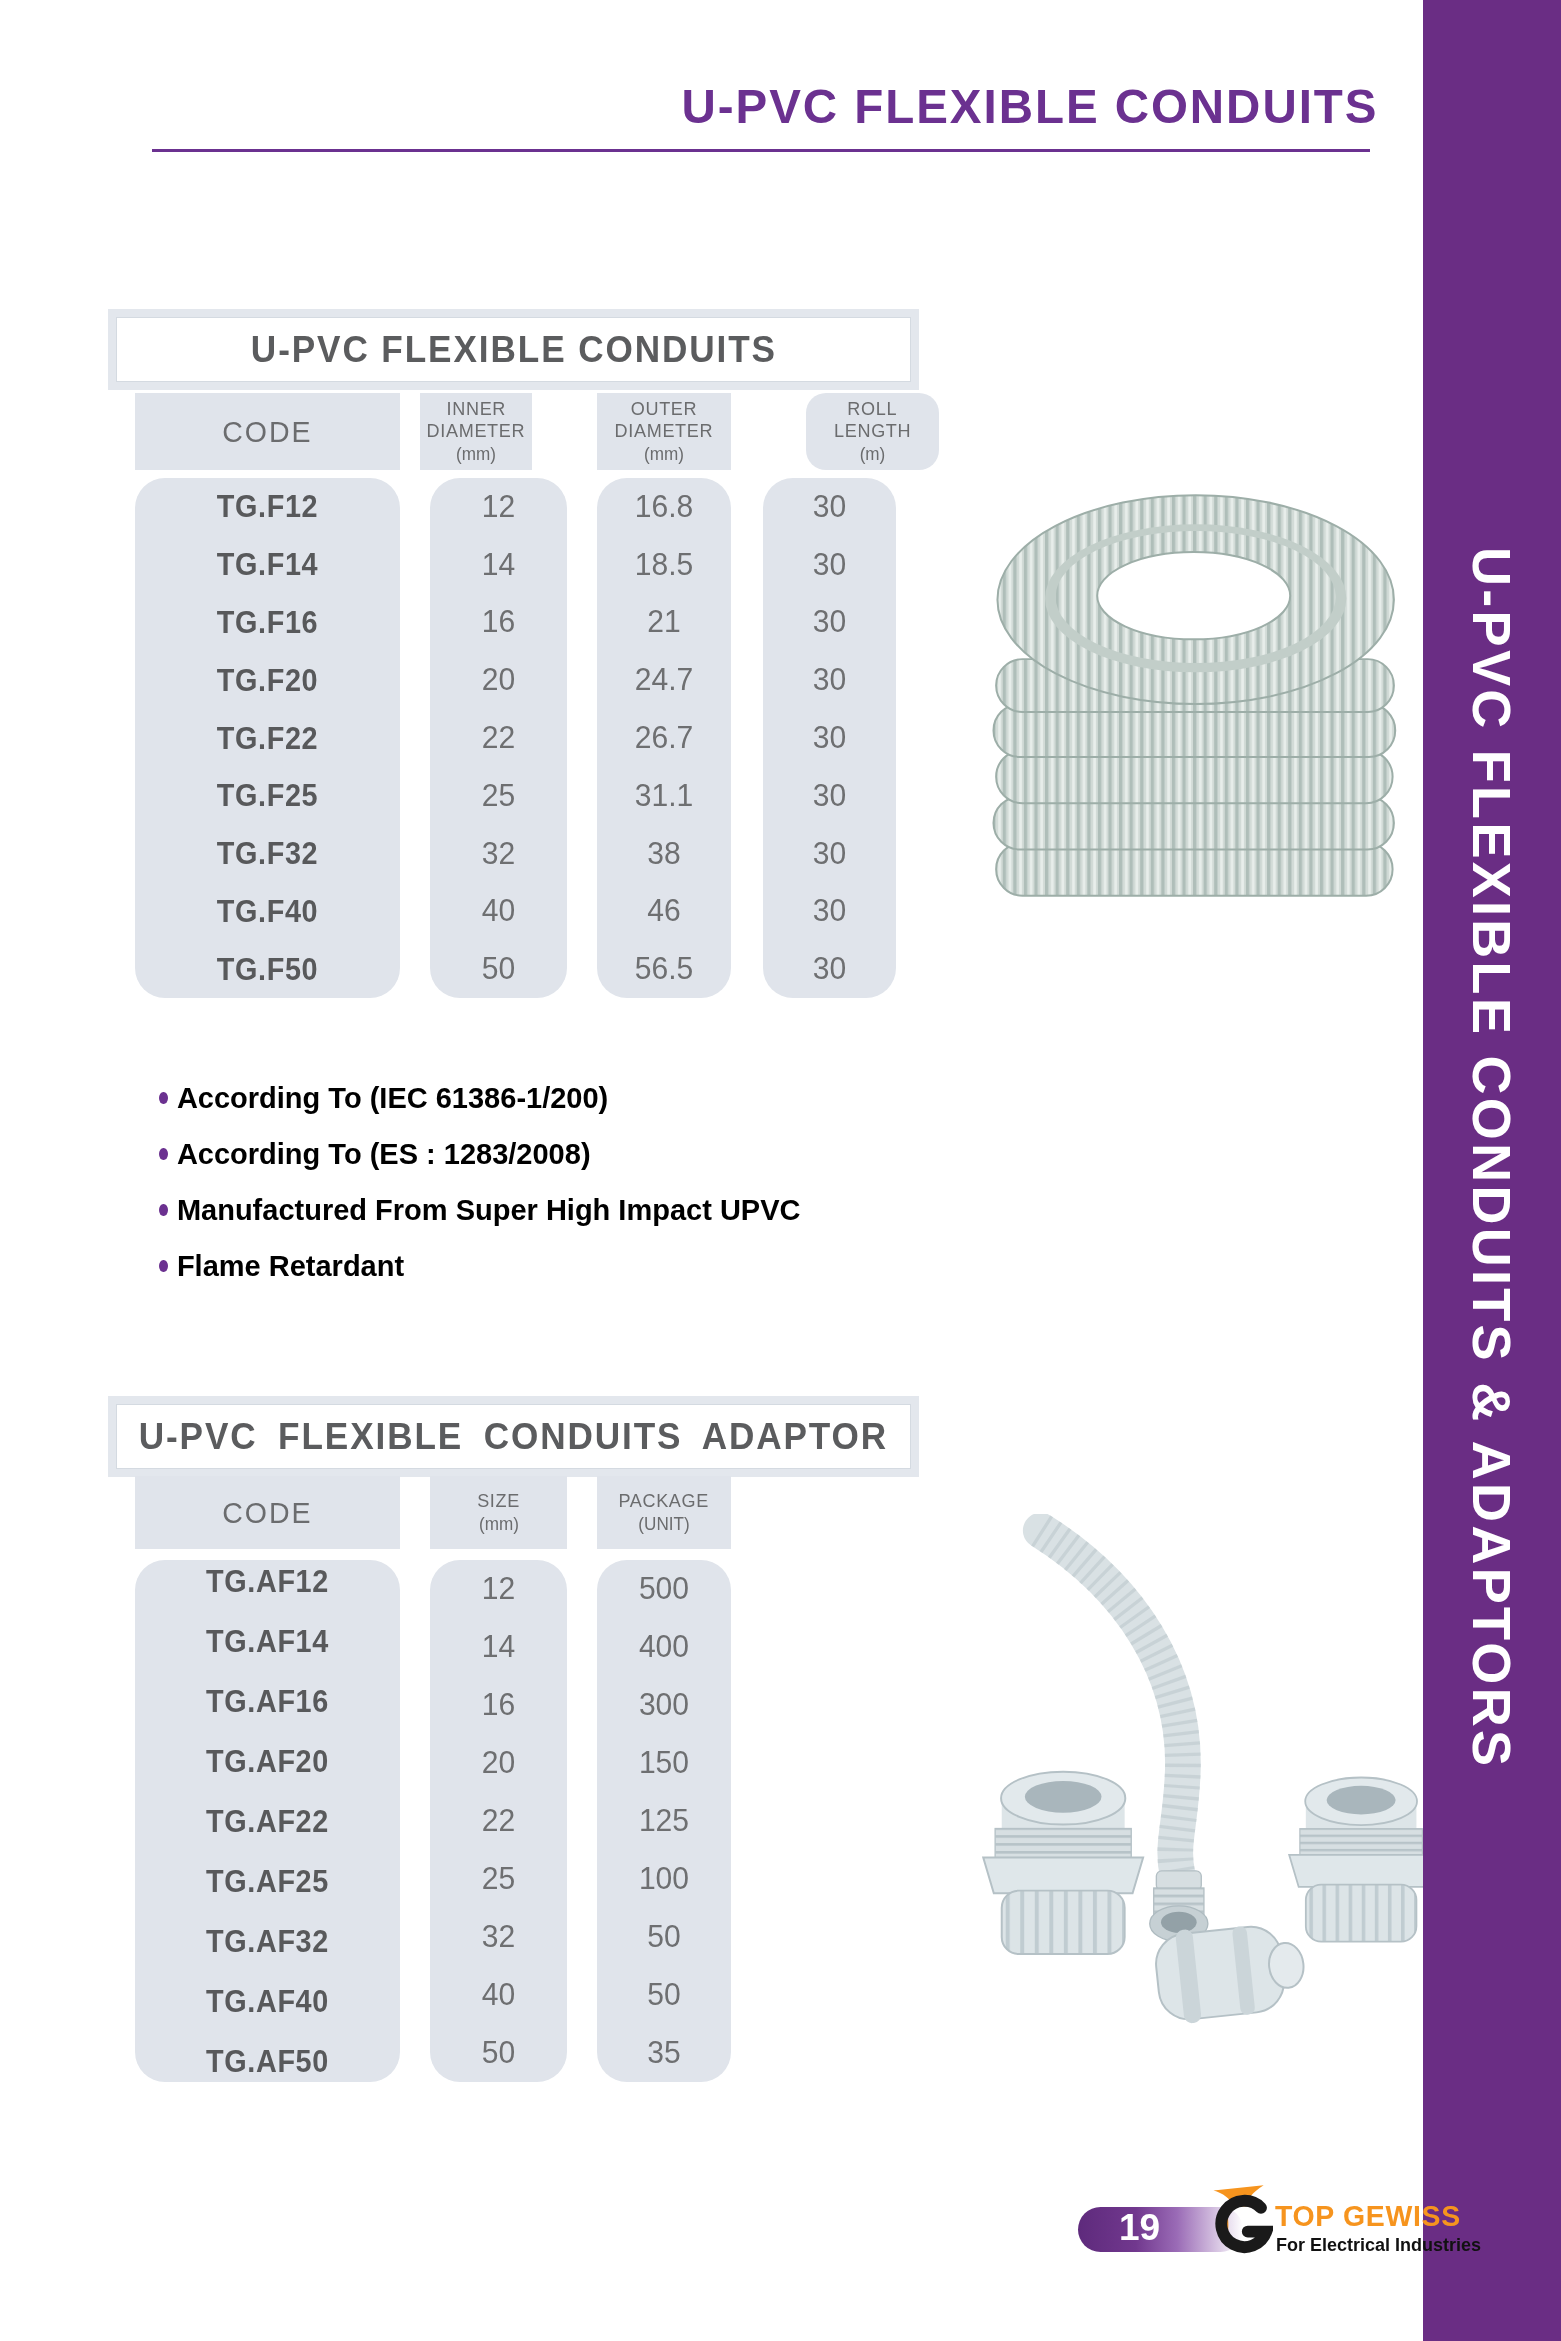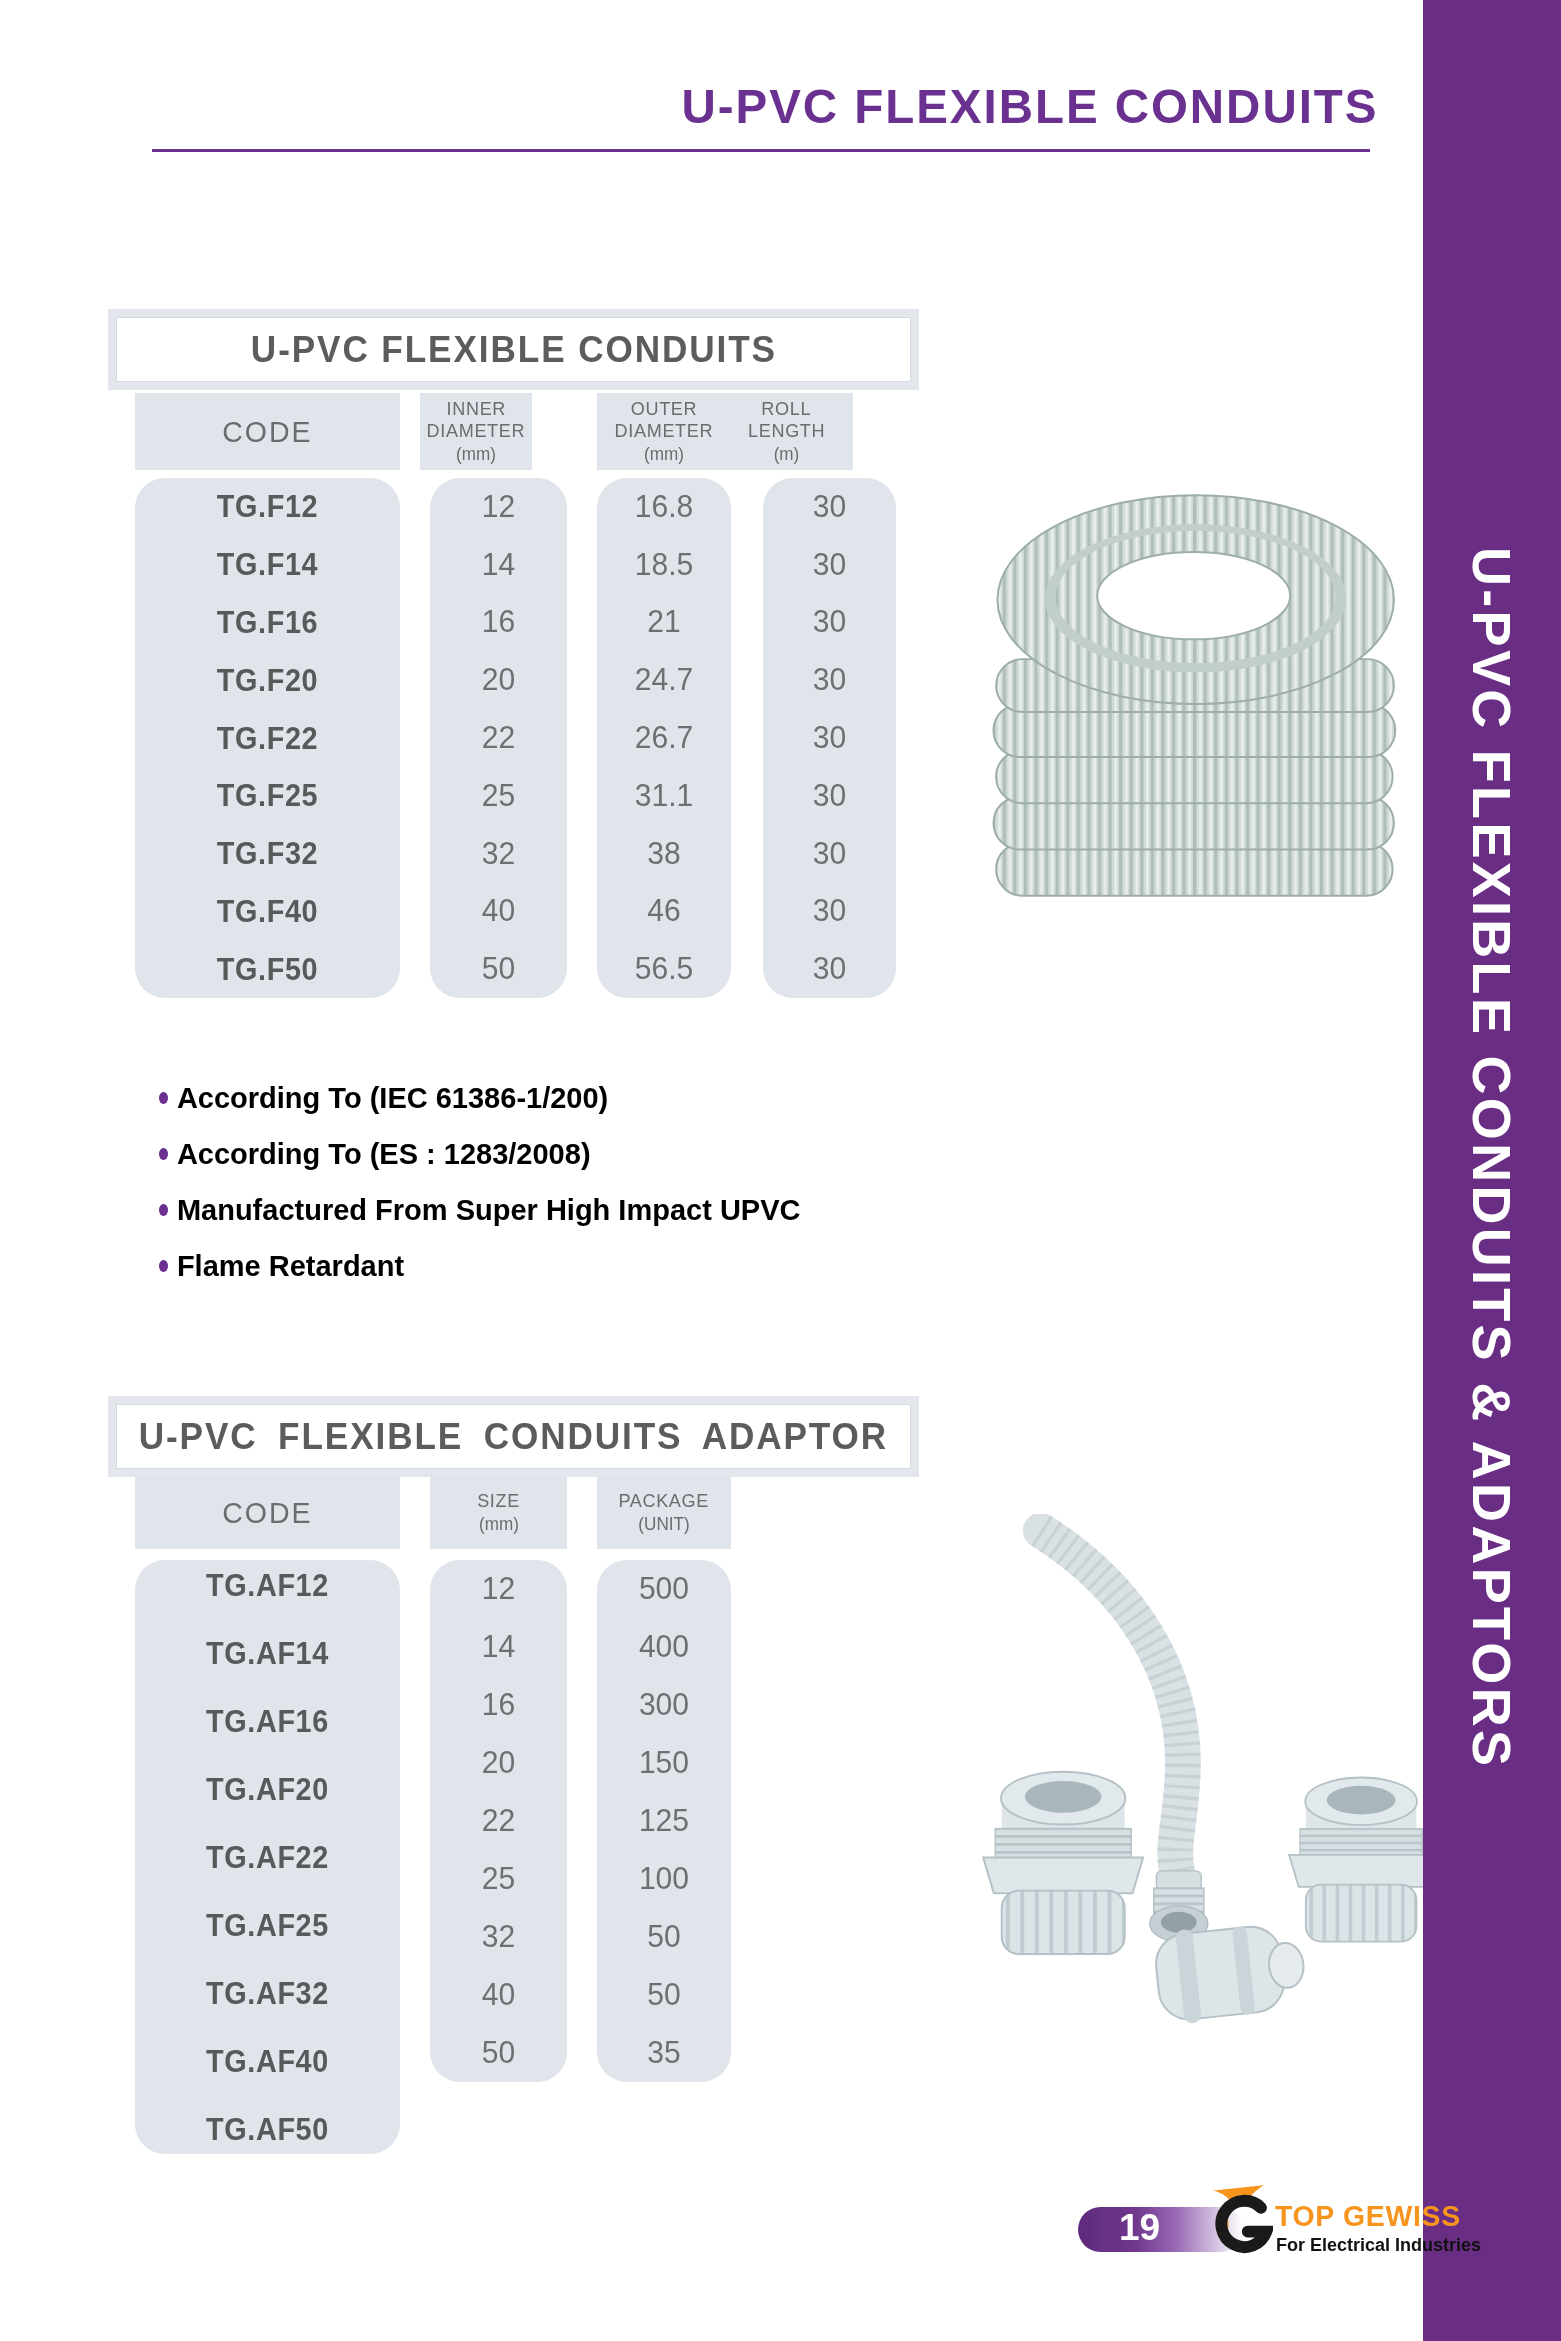--- a/index.html
+++ b/index.html
@@ -111,21 +111,21 @@
   <div class="col-head" style="left:420px;top:393px;width:112px;height:77px;">
     <div class="small">INNER</div>
     <div class="small">DIAMETER</div>
     <div class="unit">(mm)</div>
   </div>
   <div class="col-head" style="left:597px;top:393px;width:134px;height:77px;">
     <div class="small">OUTER</div>
     <div class="small">DIAMETER</div>
     <div class="unit">(mm)</div>
   </div>
-  <div class="col-head" style="left:720px;top:393px;width:133px;height:77px;">
+  <div class="col-head" style="left:806px;top:393px;width:133px;height:77px;border-radius:20px;">
     <div class="small">ROLL</div>
     <div class="small">LENGTH</div>
     <div class="unit">(m)</div>
   </div>
 
   <div class="col-body codes" style="left:135px;top:478px;width:265px;height:520px;">
     <div class="cell">TG.F12</div>
     <div class="cell">TG.F14</div>
     <div class="cell">TG.F16</div>
     <div class="cell">TG.F20</div>
@@ -199,21 +199,21 @@
   </div>
   <div class="col-head" style="left:430px;top:1476px;width:137px;height:73px;">
     <div class="small">SIZE</div>
     <div class="unit">(mm)</div>
   </div>
   <div class="col-head" style="left:597px;top:1476px;width:134px;height:73px;text-align:center;">
     <div class="small">PACKAGE</div>
     <div class="unit">(UNIT)</div>
   </div>
 
-  <div class="col-body codes" style="left:135px;top:1560px;width:265px;height:594px;gap:18px;">
+  <div class="col-body codes" style="left:135px;top:1560px;width:265px;height:522px;gap:18px;">
     <div class="cell">TG.AF12</div>
     <div class="cell">TG.AF14</div>
     <div class="cell">TG.AF16</div>
     <div class="cell">TG.AF20</div>
     <div class="cell">TG.AF22</div>
     <div class="cell">TG.AF25</div>
     <div class="cell">TG.AF32</div>
     <div class="cell">TG.AF40</div>
     <div class="cell">TG.AF50</div>
   </div>

